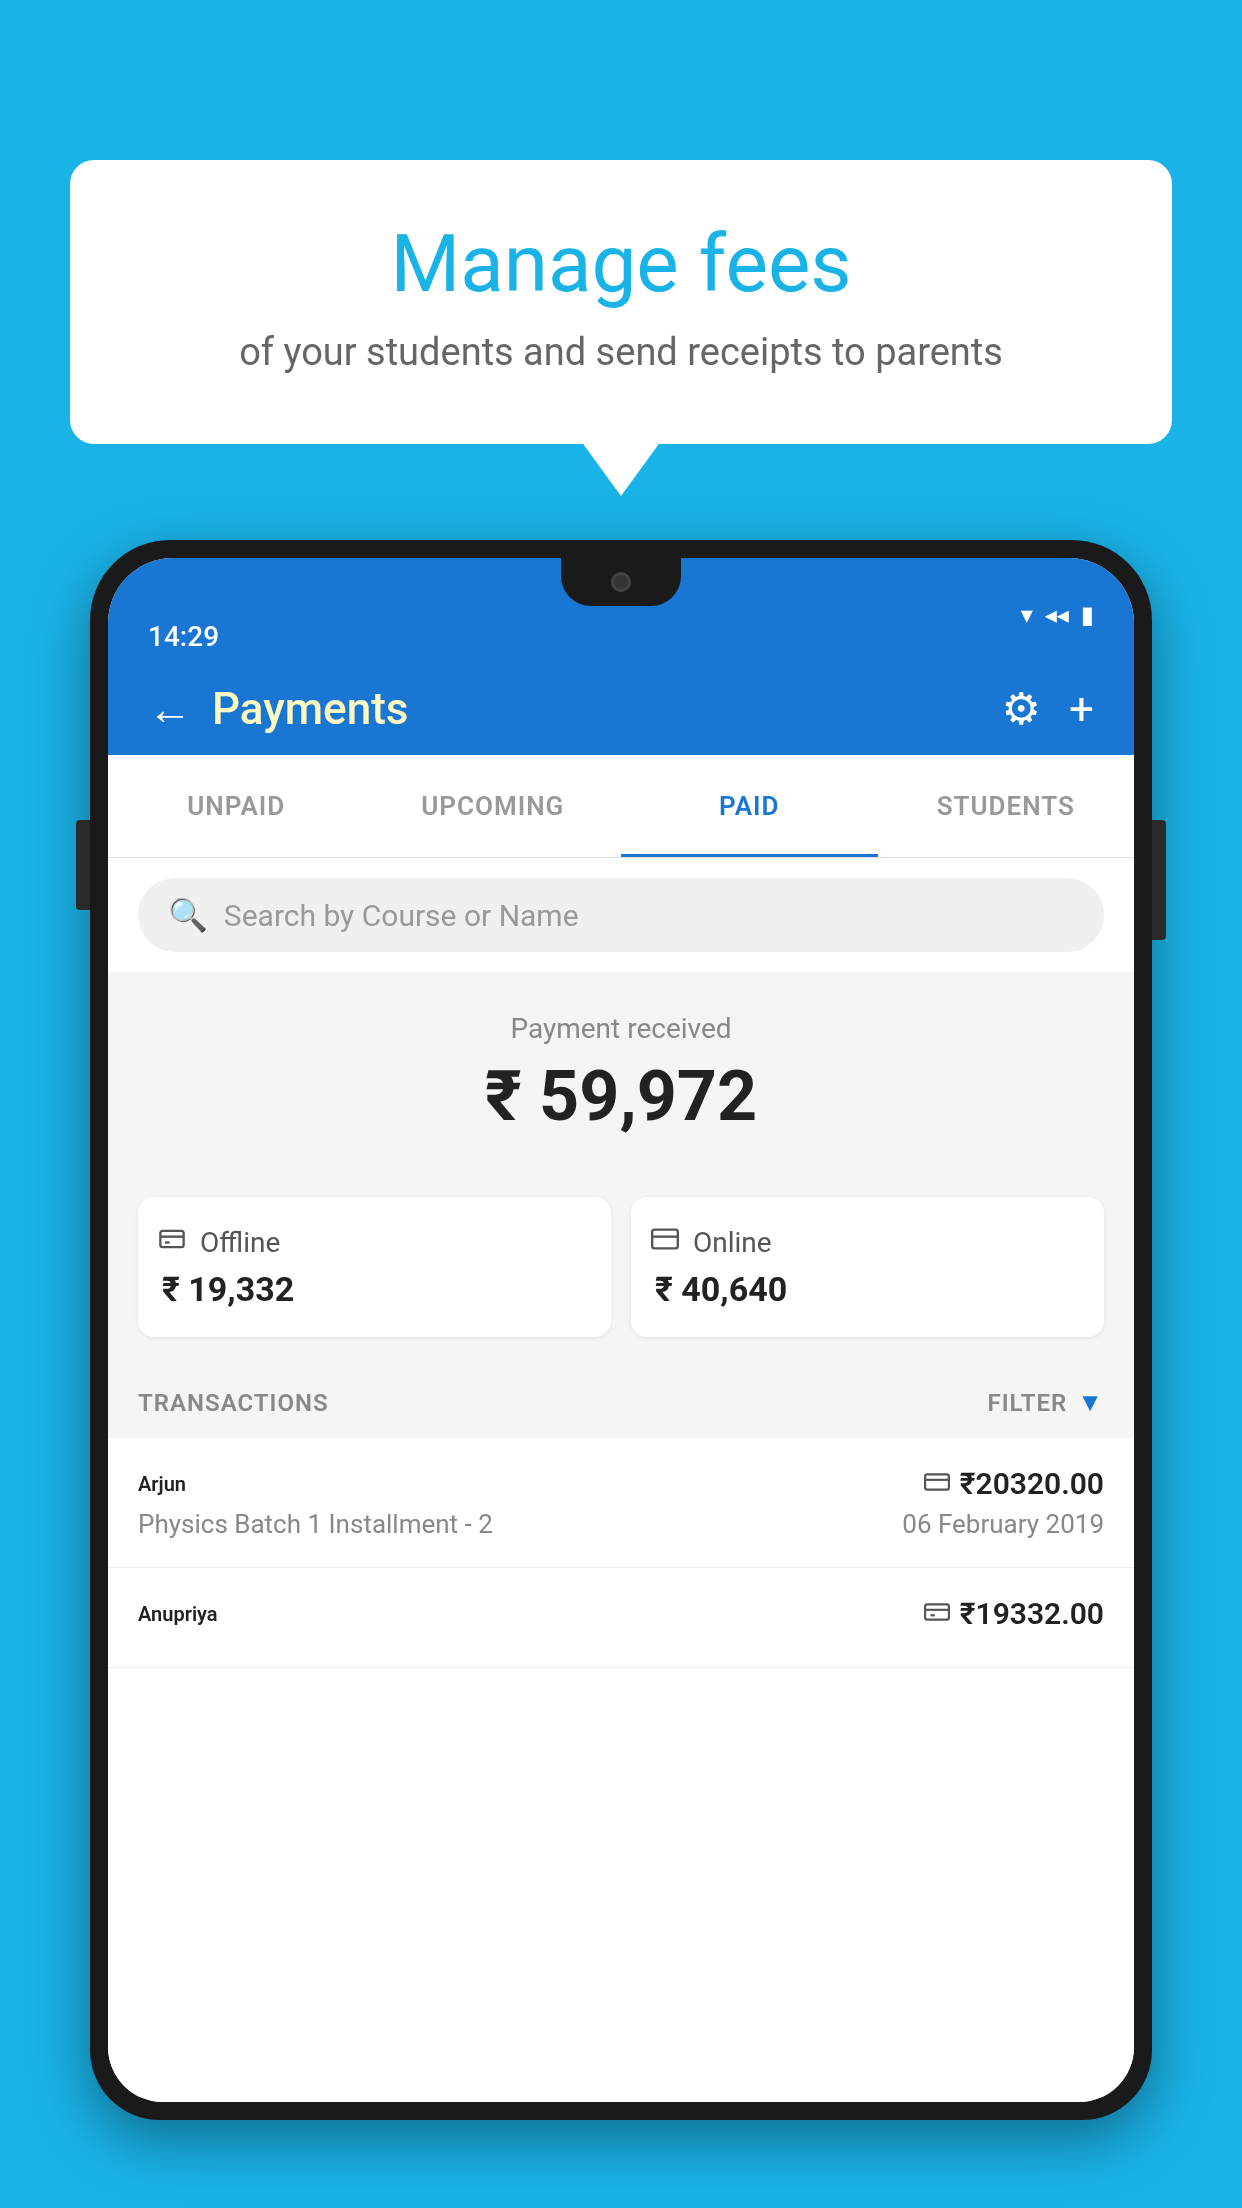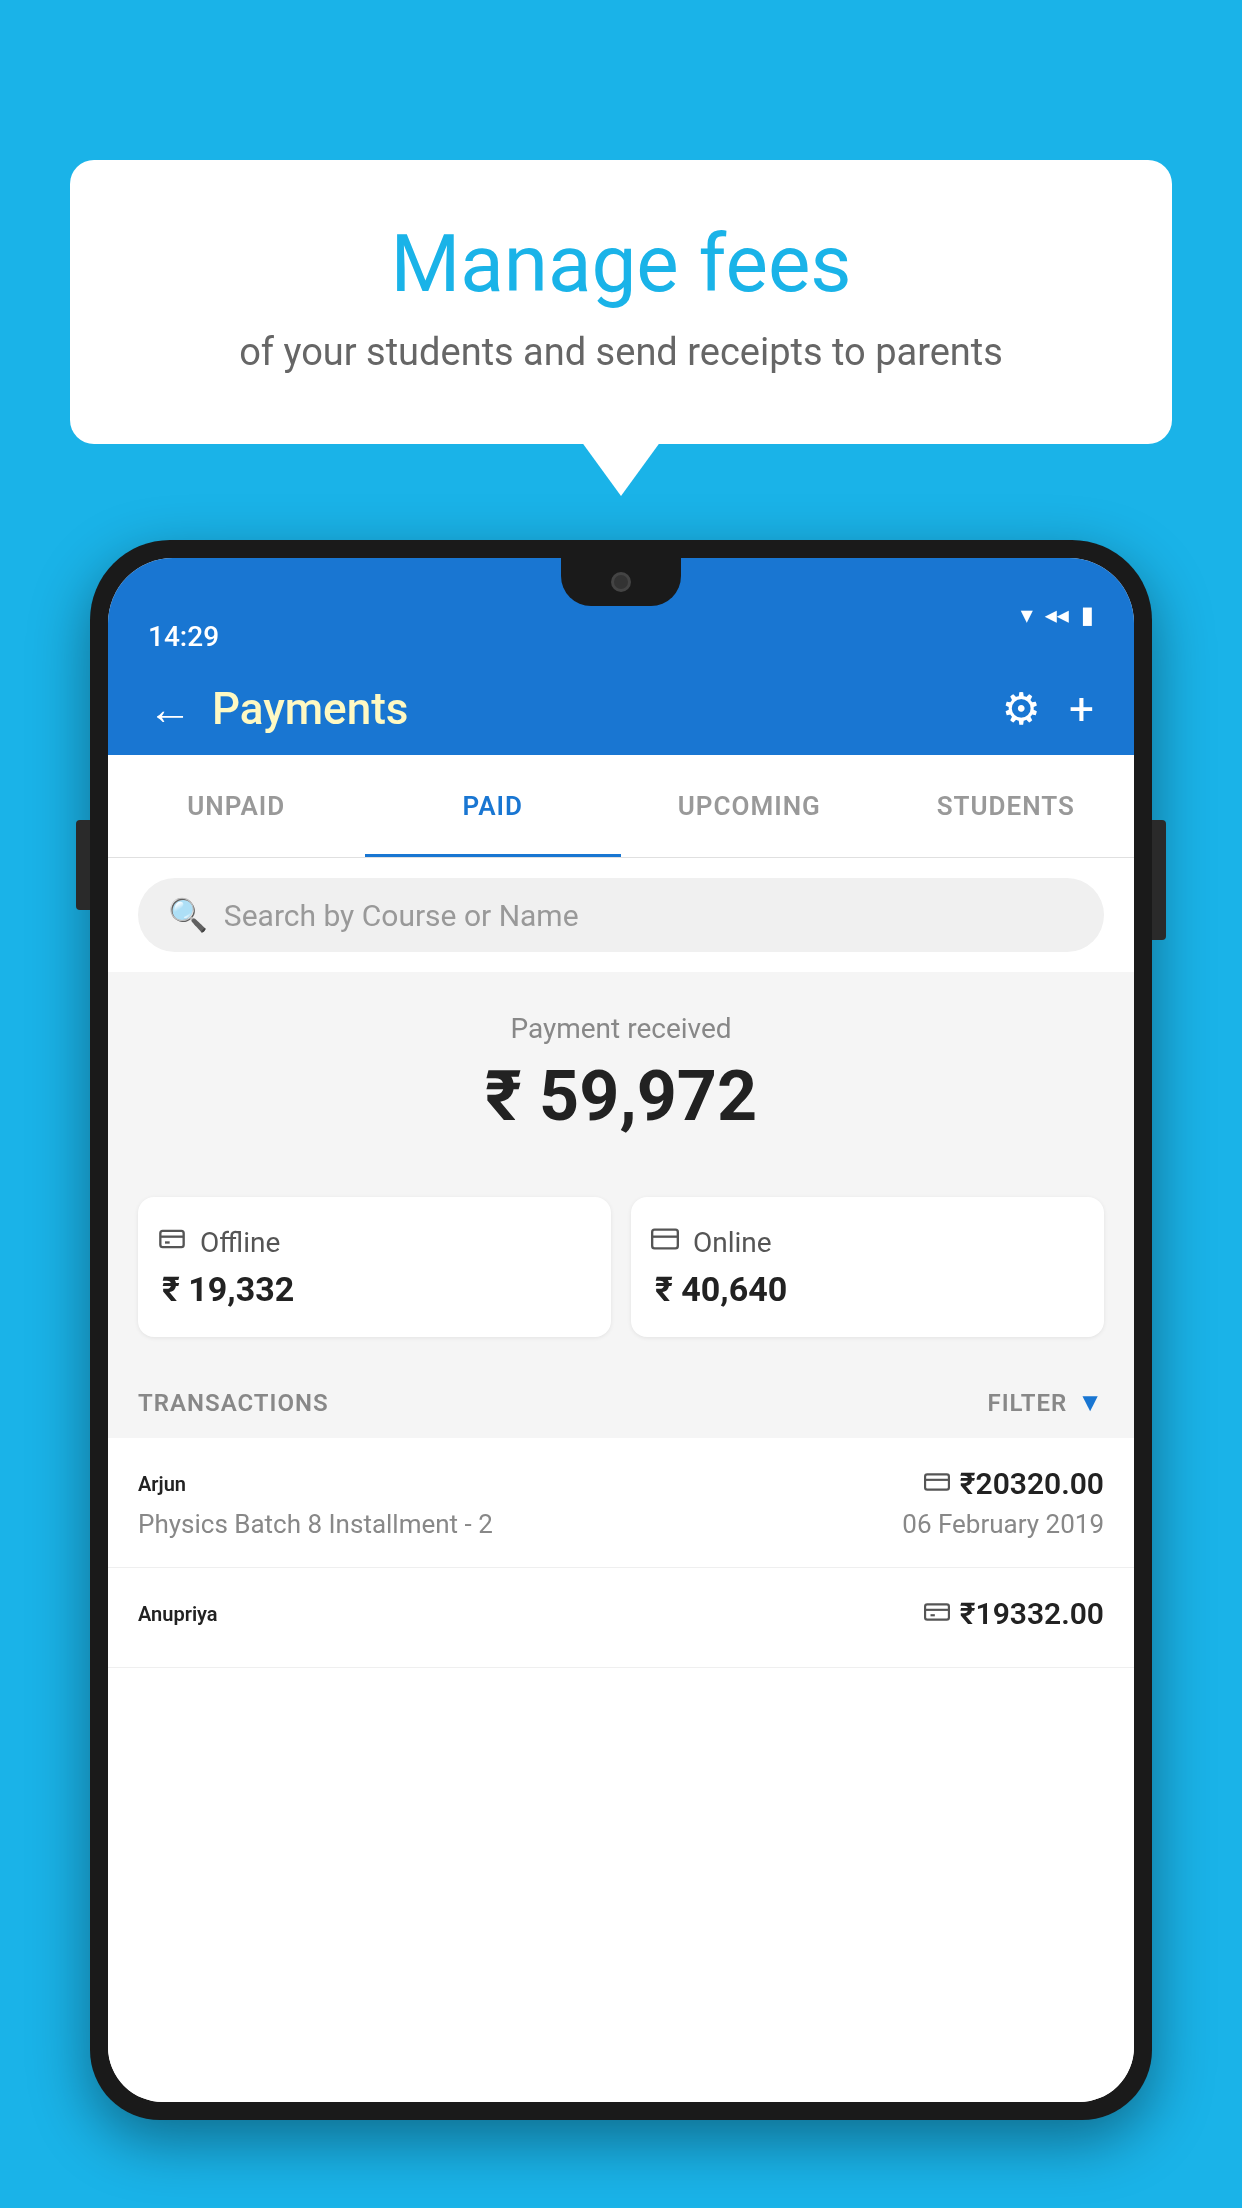--- a/index.html
+++ b/index.html
@@ -438,22 +438,22 @@
           <span class="header-title">Payments</span>
         </div>
         <div class="header-right">
           <span class="gear-icon-svg">⚙</span>
           <span class="plus-icon">+</span>
         </div>
       </div>
 
       <div class="tabs-bar">
         <div class="tab-item">UNPAID</div>
+        <div class="tab-item">UPCOMING</div>
         <div class="tab-item active">PAID</div>
-        <div class="tab-item">UPCOMING</div>
         <div class="tab-item">STUDENTS</div>
       </div>
 
       <div class="search-container">
         <div class="search-box">
           <span class="search-icon-svg">🔍</span>
           <span class="search-placeholder">Search by Course or Name</span>
         </div>
       </div>
 
@@ -507,21 +507,21 @@
               <span class="transaction-type-icon">
                 <svg width="26" height="20" viewBox="0 0 24 18" fill="none" stroke="#555" stroke-width="2">
                   <rect x="1" y="2" width="22" height="14" rx="2"></rect>
                   <line x1="1" y1="7" x2="23" y2="7"></line>
                 </svg>
               </span>
               <span class="transaction-amount">₹20320.00</span>
             </div>
           </div>
           <div class="transaction-bottom">
-            <span class="transaction-course">Physics Batch 8 Installment - 2</span>
+            <span class="transaction-course">Physics Batch 1 Installment - 2</span>
             <span class="transaction-date">06 February 2019</span>
           </div>
         </div>
 
         <div class="transaction-row">
           <div class="transaction-top">
             <span class="transaction-name">Anupriya</span>
             <div class="transaction-amount-wrapper">
               <span class="transaction-type-icon">
                 <svg width="26" height="20" viewBox="0 0 24 18" fill="none" stroke="#555" stroke-width="2">

